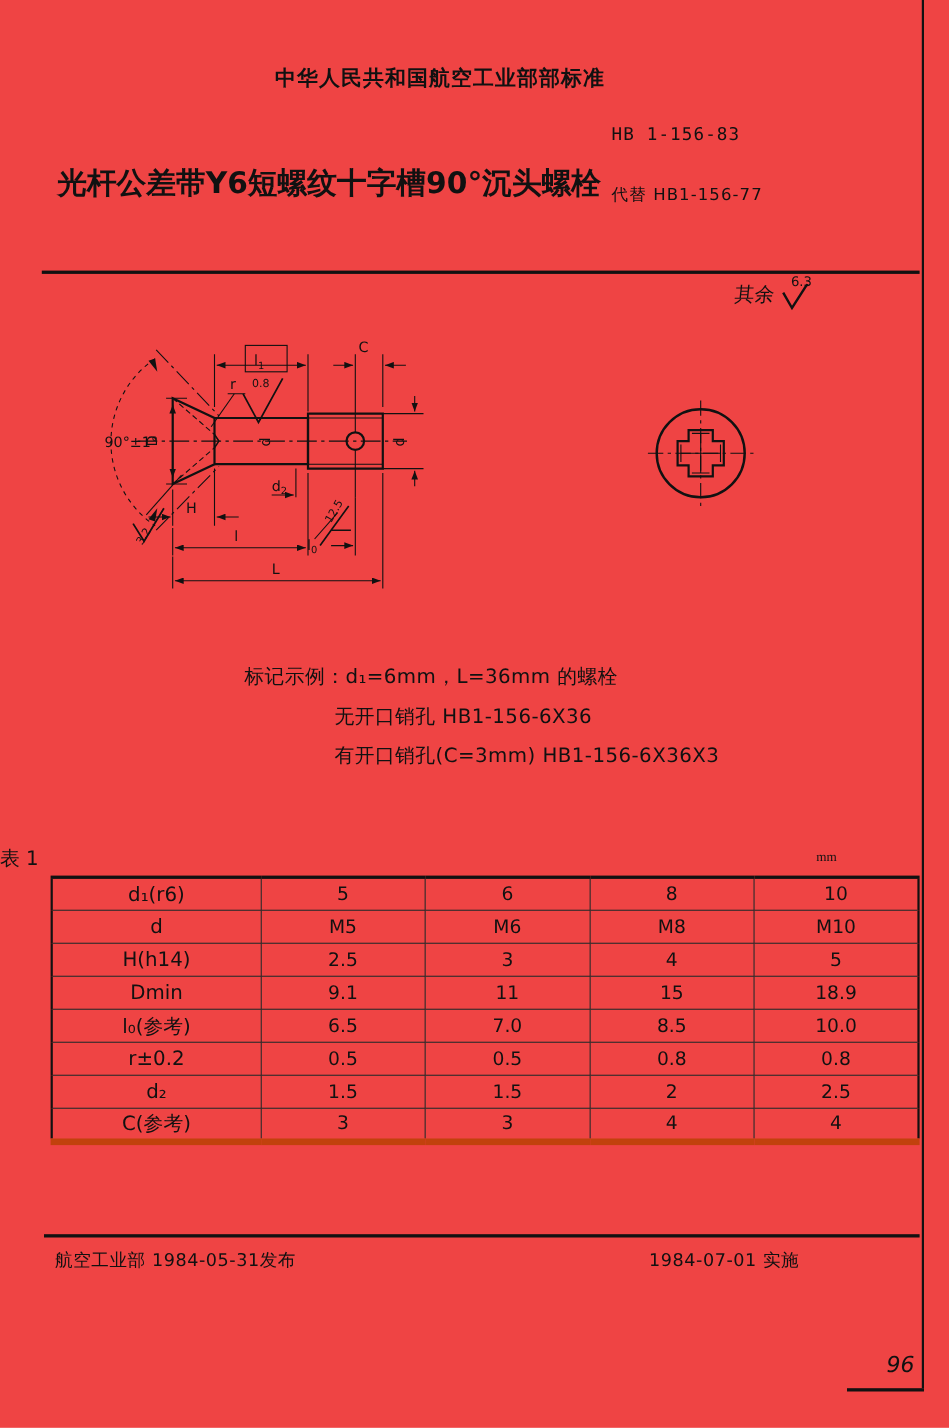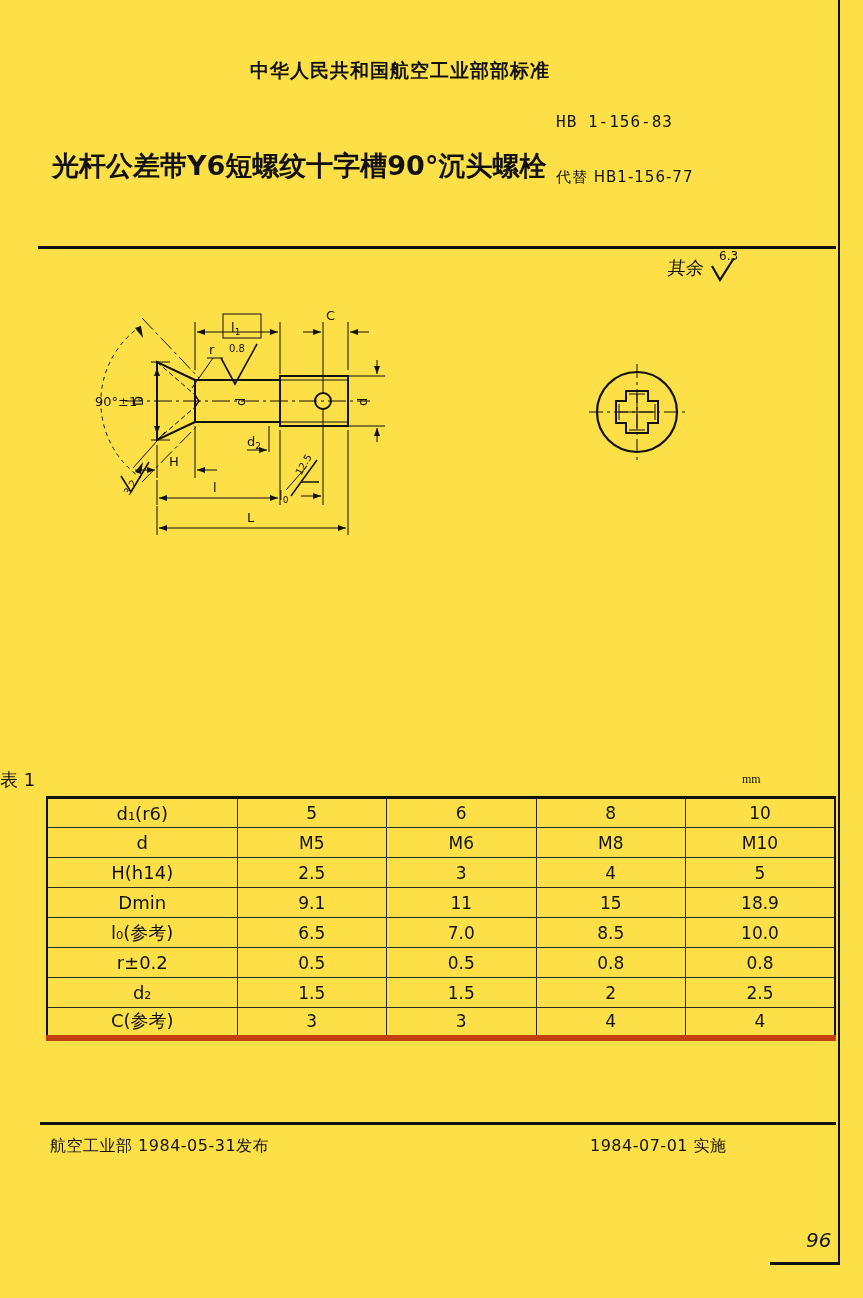--- a/index.html
+++ b/index.html
@@ -10,21 +10,21 @@
   body {
     width: 863px; height: 1298px;
     position: relative;
     font-family: "DejaVu Sans", "Liberation Sans", sans-serif;
     color: #0a0a0a;
     overflow: hidden;
   }
   .page {
     position: absolute;
     inset: 0;
-    background: #fde047;
+    background: #ef4444;
   }
   
   .frame-right {
     position: absolute;
     left: 838px; top: 0; width: 2px; height: 1262px;
     background: #111;
   }
   .frame-bottom {
     position: absolute;
     left: 770px; top: 1262px; width: 70px; height: 3px;
@@ -360,20 +360,25 @@
 
         <path d="M51 41 L73 41 L73 51 L83 51 L83 73 L73 73 L73 83 L51 83 L51 73 L41 73 L41 51 L51 51 Z" stroke-width="2"></path>
         <path d="M54 44 L70 44 M54 80 L70 80 M44 54 L44 70 M80 54 L80 70" stroke-width="1"></path>
         <path d="M62 44 L62 80 M44 62 L80 62" stroke-width="1"></path>
       </g>
       <line x1="62" y1="14" x2="62" y2="112" stroke="#111" stroke-width="1" stroke-dasharray="14 4 3 4"></line>
       <line x1="14" y1="62" x2="112" y2="62" stroke="#111" stroke-width="1" stroke-dasharray="14 4 3 4"></line>
     </svg>
   </div>
 
+  <div class="marking">
+    <div class="l1">标记示例：d₁=6mm，L=36mm 的螺栓</div>
+    <div class="l2">无开口销孔  HB1-156-6X36</div>
+    <div class="l3">有开口销孔(C=3mm)  HB1-156-6X36X3</div>
+  </div>
 
   <div class="tbl-caption">表  1</div>
   <div class="tbl-unit">mm</div>
 
   <table class="spec">
     <tbody>
         <tr>
           <td class="rowlabel">d₁(r6)</td>
           <td>5</td>
           <td>6</td>

